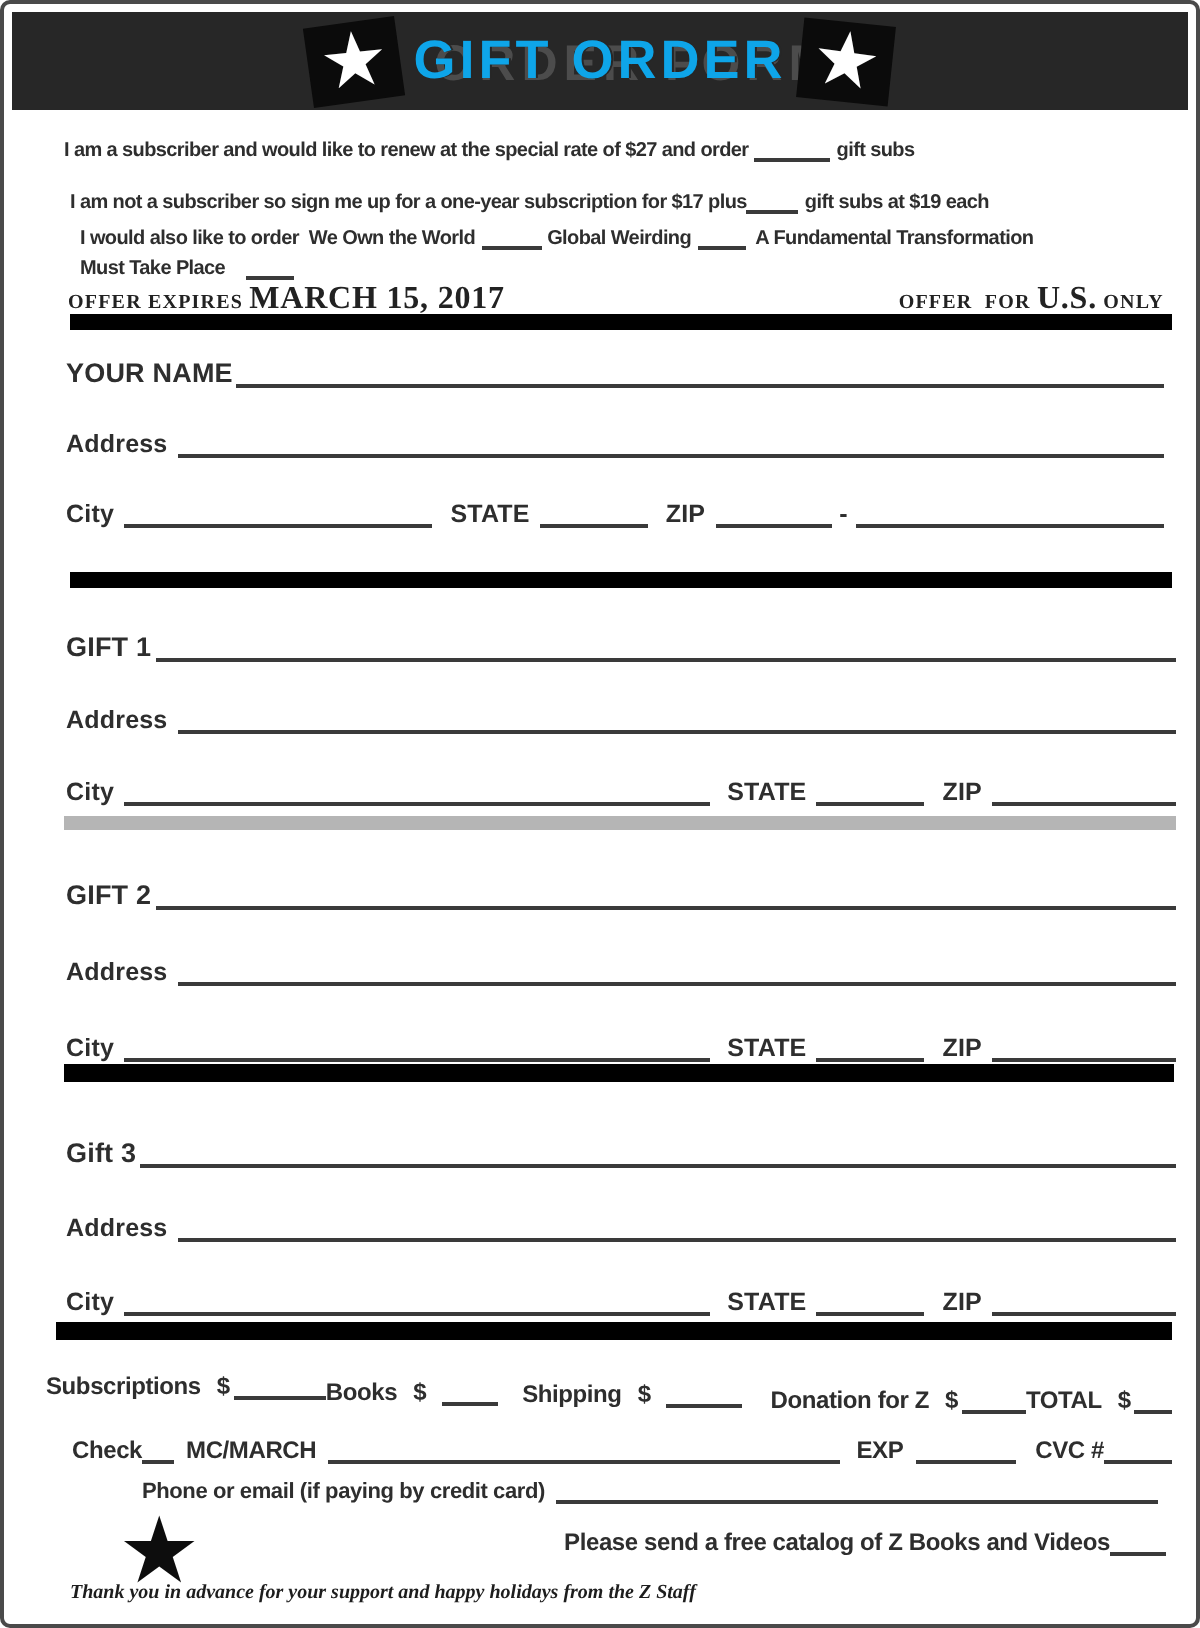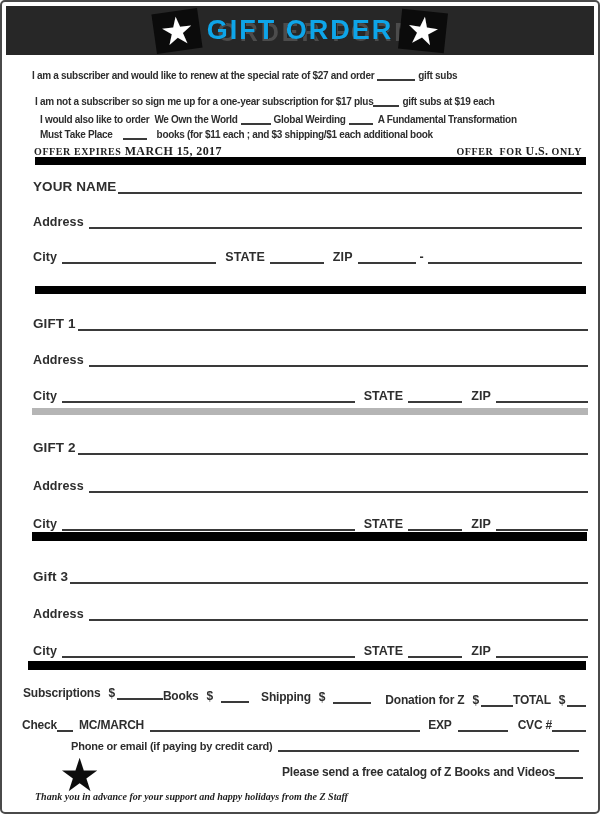--- a/index.html
+++ b/index.html
@@ -23,21 +23,21 @@
   
   .iline{position:absolute;font-size:10px;font-weight:700;letter-spacing:-0.3px;
          white-space:nowrap;display:flex;align-items:flex-end;text-align:center;}
   .iline span{white-space:pre;}
   .bl{display:inline-block;border-bottom:2px solid #3a3a3a;height:9px;margin:0 3px;flex:none;}
   
   .offer{position:absolute;left:32px;right:16px;top:139px;display:flex;
          justify-content:space-between;align-items:flex-end;
          font-family:"Liberation Serif",serif;font-weight:700;color:#222;}
   .osmall{font-size:10px;letter-spacing:.6px;white-space:pre;}
-  .obig{font-size:12px;letter-spacing:.4px;white-space:pre;font-family:Liberation Serif, serif;}
+  .obig{font-size:16px;letter-spacing:.4px;white-space:pre;font-family:Liberation Serif, serif;}
   
   .bar{position:absolute;background:#000;}
   .bar.gray{background:#b5b5b5;}
   
   .sec{position:absolute;}
   .srow{display:flex;align-items:flex-end;height:16px;}
   .slbl{font-weight:700;font-size:12.5px;letter-spacing:.1px;padding-right:5px;white-space:pre;}
   .sname{font-size:13.5px;padding-right:2px;}
   .sub{padding-left:9px;}
   .line{border-bottom:2px solid #3a3a3a;height:12px;}
@@ -46,21 +46,21 @@
   .sp35 .srow+.srow{margin-top:19px;}
   .sp36 .srow+.srow{margin-top:20px;}
   .sp38 .srow+.srow{margin-top:22px;}
   .sp37 .srow+.srow{margin-top:21px;}
   .dash{font-weight:700;font-size:12.5px;padding:0 4px;}
   
   .money{position:absolute;left:21px;right:12px;top:684px;display:flex;align-items:flex-end;}
   .pg{display:inline-flex;align-items:flex-end;position:relative;}
   .plbl{font-weight:700;font-size:12px;letter-spacing:-0.2px;white-space:pre;}
   .dollar{padding:0 2px 0 8px;}
-  .chk{position:absolute;left:20px;right:12px;top:716px;display:flex;align-items:flex-start;}
+  .chk{position:absolute;left:34px;right:12px;top:716px;display:flex;align-items:flex-start;}
   .phone{position:absolute;left:33px;right:19px;top:736px;display:flex;align-items:flex-end;}
   .phone .plbl{font-size:11px;padding-left:36px;}
   .ml6{margin-left:6px;}.ml8{margin-left:8px;}.ml10{margin-left:10px;}.ml12{margin-left:12px;}.ml14{margin-left:14px;}
   
   .bigstar{position:absolute;left:57px;top:750px;font-size:46px;line-height:1;color:#0d0d0d;}
   .catalog{position:absolute;right:15px;top:760px;text-align:right;}
   .catline{display:inline-flex;align-items:flex-end;font-weight:700;font-size:12px;
            letter-spacing:-0.2px;white-space:pre;}
   .noteline{font-weight:700;font-size:10.5px;letter-spacing:-0.2px;margin-top:4px;padding-right:6px;white-space:pre;}
   .thanks{position:absolute;left:33px;top:789px;font-family:"Liberation Serif",serif;
@@ -97,21 +97,20 @@
   <div class="iline" style="left:38px;top:112px;">
     <span>I would also like to order  We Own the World</span>
     <span class="bl" style="width:30px;"></span>
     <span>Global Weirding</span>
     <span class="bl" style="width:24px;"></span>
     <span> A Fundamental Transformation</span>
   </div>
   <div class="iline" style="left:38px;top:127px;">
     <span>Must Take Place</span>
     <span class="bl" style="width:24px;margin:0 10px;"></span>
-    <span>books (for $11 each ; and $3 shipping/$1 each additional book</span>
   </div>
 
   <div class="offer">
     <span><span class="osmall">OFFER EXPIRES </span><span class="obig">MARCH 15, 2017</span></span>
     <span><span class="osmall">OFFER  FOR </span><span class="obig">U.S.</span><span class="osmall"> ONLY</span></span>
   </div>
 
   <div class="bar" style="left:33px;right:12px;top:155px;height:8px;"></div>
 
   <div class="sec sp35" style="left:31px;right:16px;top:176px;">

